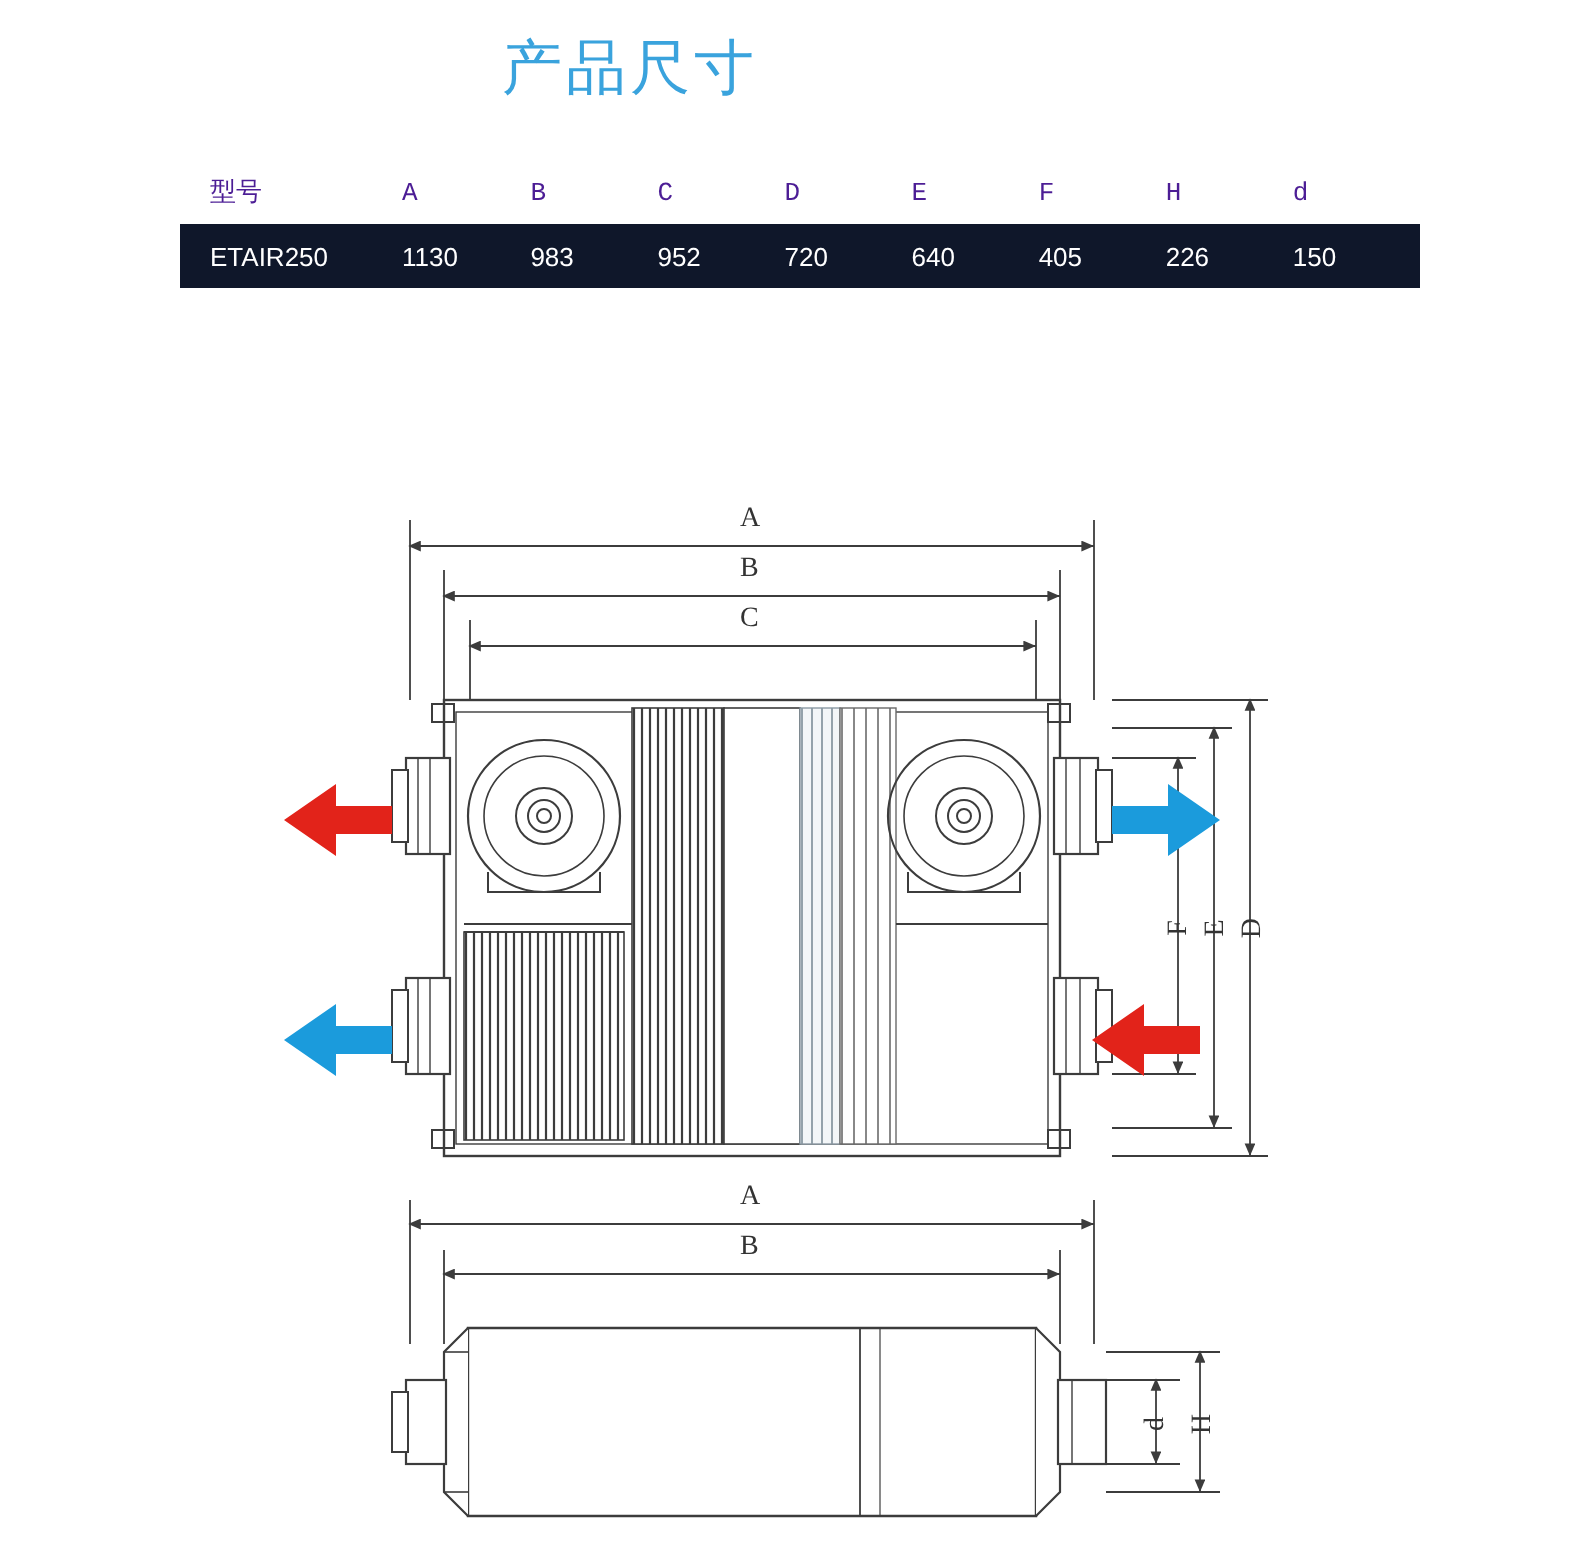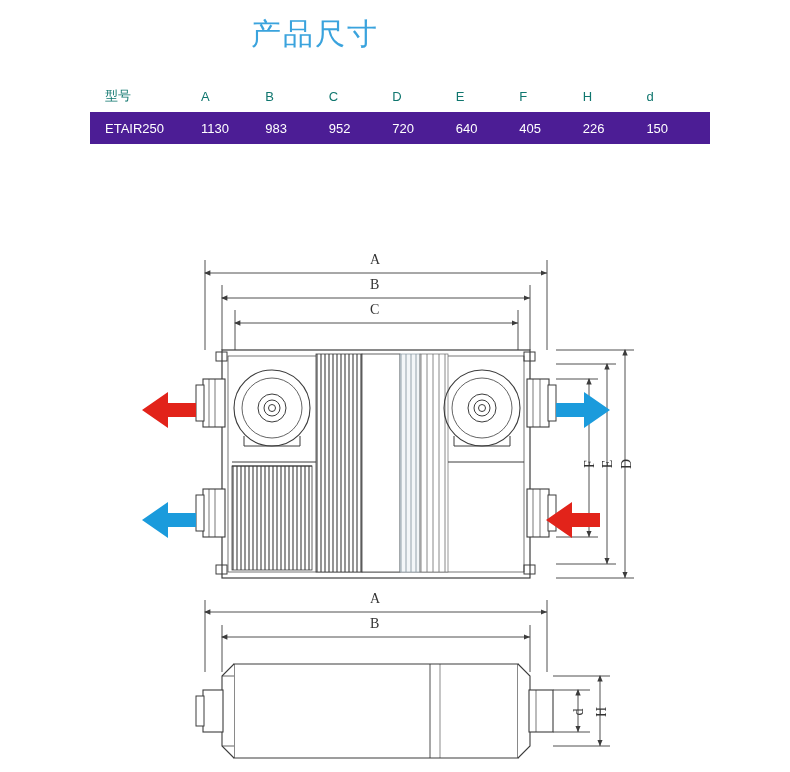--- a/index.html
+++ b/index.html
@@ -25,22 +25,22 @@
     border-collapse:collapse;
     font-size:13px;
   }
   #spec-table td,#spec-table th{
     height:32px;
     text-align:left;
     font-weight:normal;
     padding:0;
     vertical-align:middle;
   }
-  #spec-table thead th{color:#0f766e;background:#ffffff;}
-  #spec-table tbody tr.dark td{background:#4c1d95;color:#ffffff;}
+  #spec-table thead th{color:#4c1d95;background:#ffffff;font-family:Liberation Mono, monospace;}
+  #spec-table tbody tr.dark td{background:#0f172a;color:#ffffff;}
   #spec-table tbody tr.light td{background:#ffffff;color:#333;}
   #spec-table .c0{width:100px;padding-left:15px;}
   #spec-table .cx{width:68px;}
   
   #drawing{position:absolute;left:0;top:240px;width:790px;height:530px;}
   .lbl{
     position:absolute;
     font-size:14px;
     color:#333;
     font-family:"Liberation Serif", serif;

